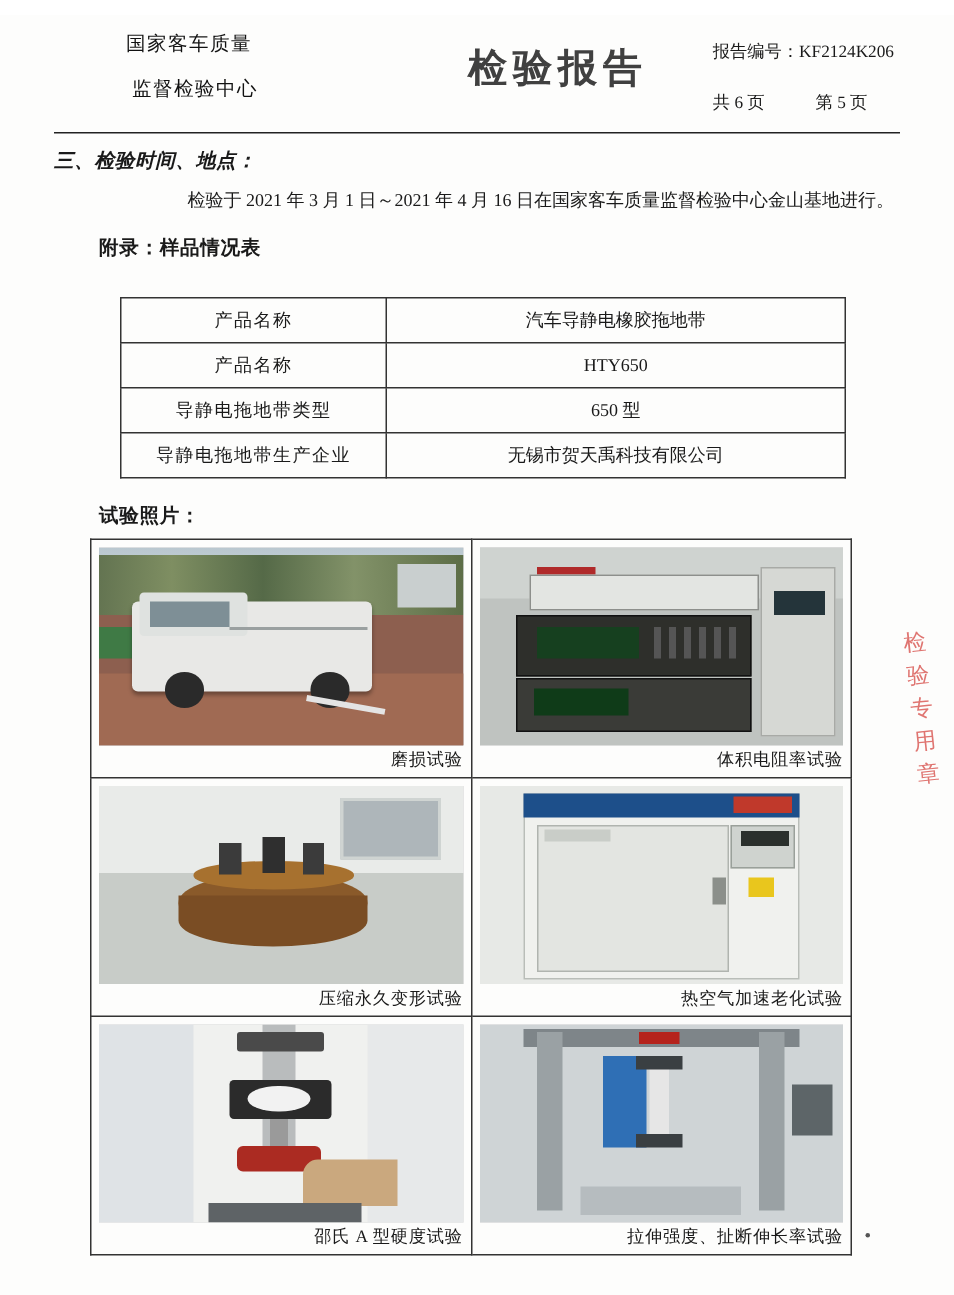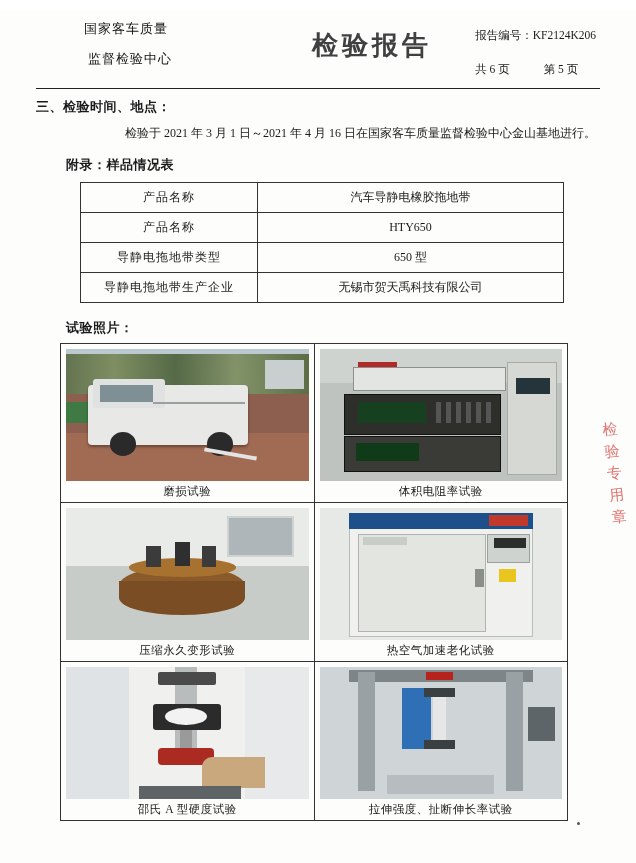--- a/index.html
+++ b/index.html
@@ -71,37 +71,38 @@
     border-bottom: 1.2px solid #222;
     height: 0;
   }
 
   
   .section-title {
     margin: 9px 0 0 36px;
     font-size: 13px;
     font-weight: bold;
     letter-spacing: 0.5px;
+    font-style: italic;
   }
   .section-body {
     margin: 8px 40px 0 66px;
     font-size: 12px;
     line-height: 18px;
     text-align: right;
   }
   .attachment-title {
     margin: 14px 0 0 66px;
     font-size: 13px;
     font-weight: bold;
     letter-spacing: 0.5px;
   }
 
   
   table.sample {
-    margin: 8px 0 0 80px;
+    margin: 24px 0 0 80px;
     border-collapse: collapse;
     width: 484px;
     font-size: 12px;
   }
   table.sample td {
     border: 1px solid #333;
     height: 25px;
     padding: 2px 4px;
     text-align: center;
     vertical-align: middle;
@@ -136,21 +137,21 @@
     padding: 5px 5px 0 5px;
   }
   .photo {
     width: 100%;
     height: 132px;
     overflow: hidden;
     position: relative;
     background: #cfcfcf;
   }
   .caption {
-    text-align: center;
+    text-align: right;
     font-size: 11.5px;
     line-height: 20px;
     height: 21px;
     letter-spacing: 0.5px;
   }
 
   
   .scene { position: absolute; inset: 0; }
   .sky      { position:absolute; left:0; right:0; top:0; }
 

